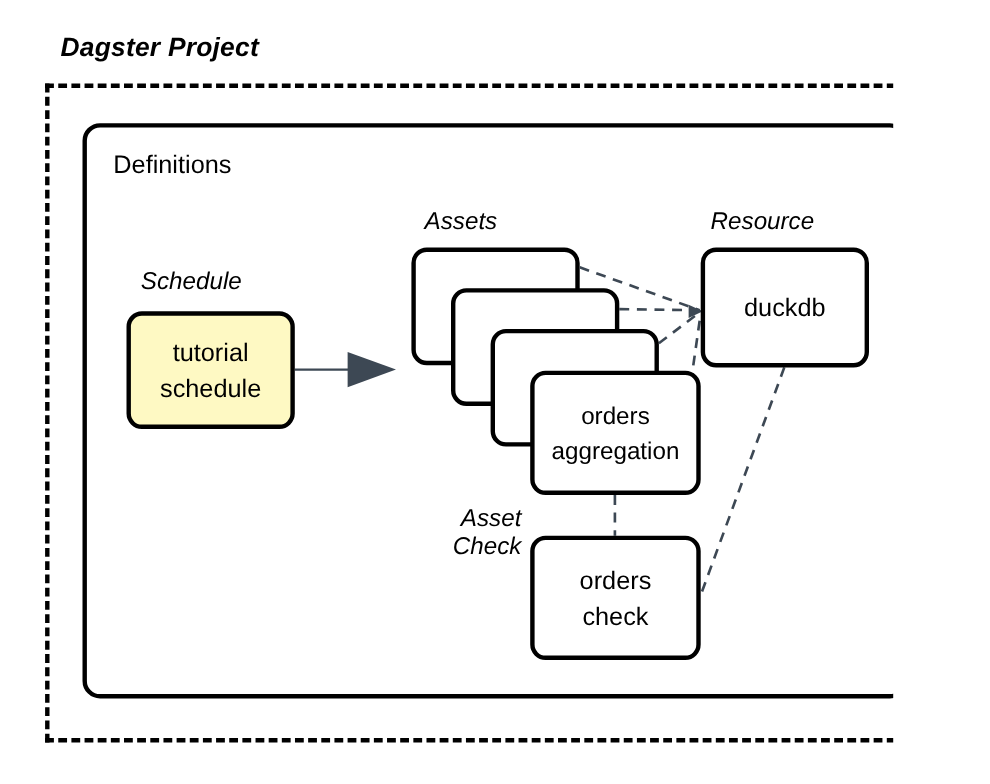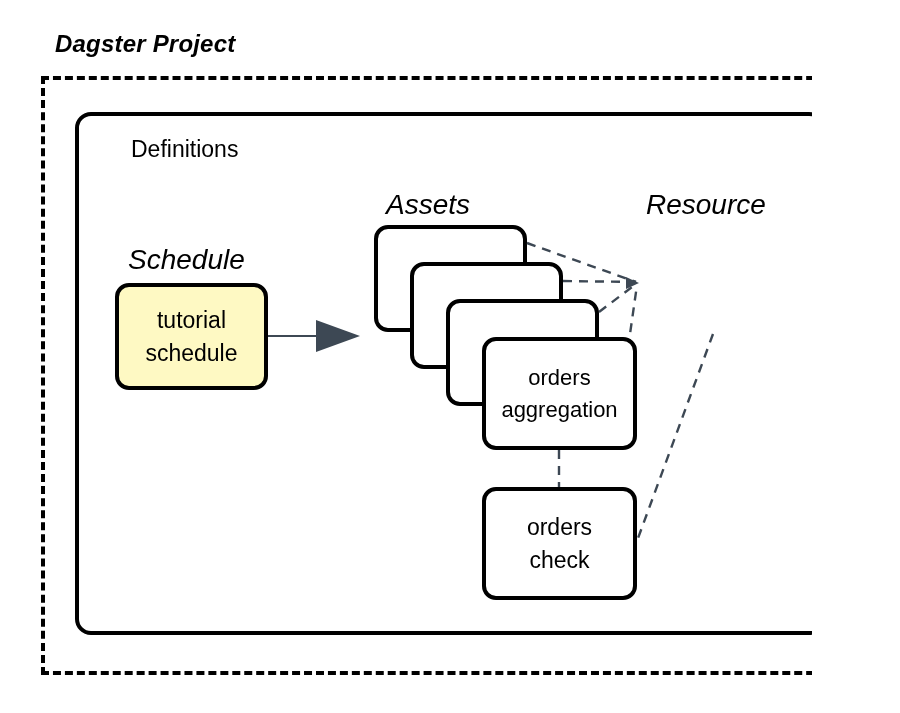--- a/index.html
+++ b/index.html
@@ -55,27 +55,26 @@
     background: #ffffff;
   }
   .definitions-title {
     position: absolute;
     left: 103px;
     top: 136px;
     font-size: 23px;
     font-style: normal;
     font-weight: 400;
     white-space: nowrap;
-    margin-left: 28px;
   }
 
   
   .group-label {
     position: absolute;
-    font-size: 28px;
+    font-size: 22px;
     font-style: italic;
     font-weight: 400;
     line-height: 1.18;
     white-space: pre-line;
   }
   .label-schedule { left: 128px; top: 243px; }
   .label-assets   { left: 386px; top: 188px; }
   .label-resource { left: 646px; top: 188px; text-align: center; }
   .label-check    { left: 400px; top: 458px; width: 74px; text-align: right; }
 
@@ -158,39 +157,44 @@
     <polygon points="626,277 639,283 626,289" fill="#3d4854"></polygon>
 
     <line x1="559" y1="450" x2="559" y2="487" stroke="#3d4854" stroke-width="2.4" stroke-dasharray="9 7"></line>
 
     <line x1="713" y1="334" x2="637" y2="541" stroke="#3d4854" stroke-width="2.4" stroke-dasharray="9 7"></line>
   </svg>
 
   <div class="group-label label-schedule">Schedule</div>
   <div class="group-label label-assets">Assets</div>
   <div class="group-label label-resource">Resource</div>
+  <div class="group-label label-check">Asset
+Check</div>
 
   <div class="node asset-card asset-1">
     <span class="line"></span>
   </div>
   <div class="node asset-card asset-2">
     <span class="line"></span>
   </div>
   <div class="node asset-card asset-3">
     <span class="line"></span>
   </div>
   <div class="node asset-card asset-4">
     <span class="line">orders</span>
     <span class="line">aggregation</span>
   </div>
 
   <div class="node node-schedule">
     <span class="line">tutorial</span>
     <span class="line">schedule</span>
   </div>
 
+  <div class="node node-duckdb">
+    <span class="line">duckdb</span>
+  </div>
 
   <div class="node node-check">
     <span class="line">orders</span>
     <span class="line">check</span>
   </div>
 
 </div>
 
 </body></html>

